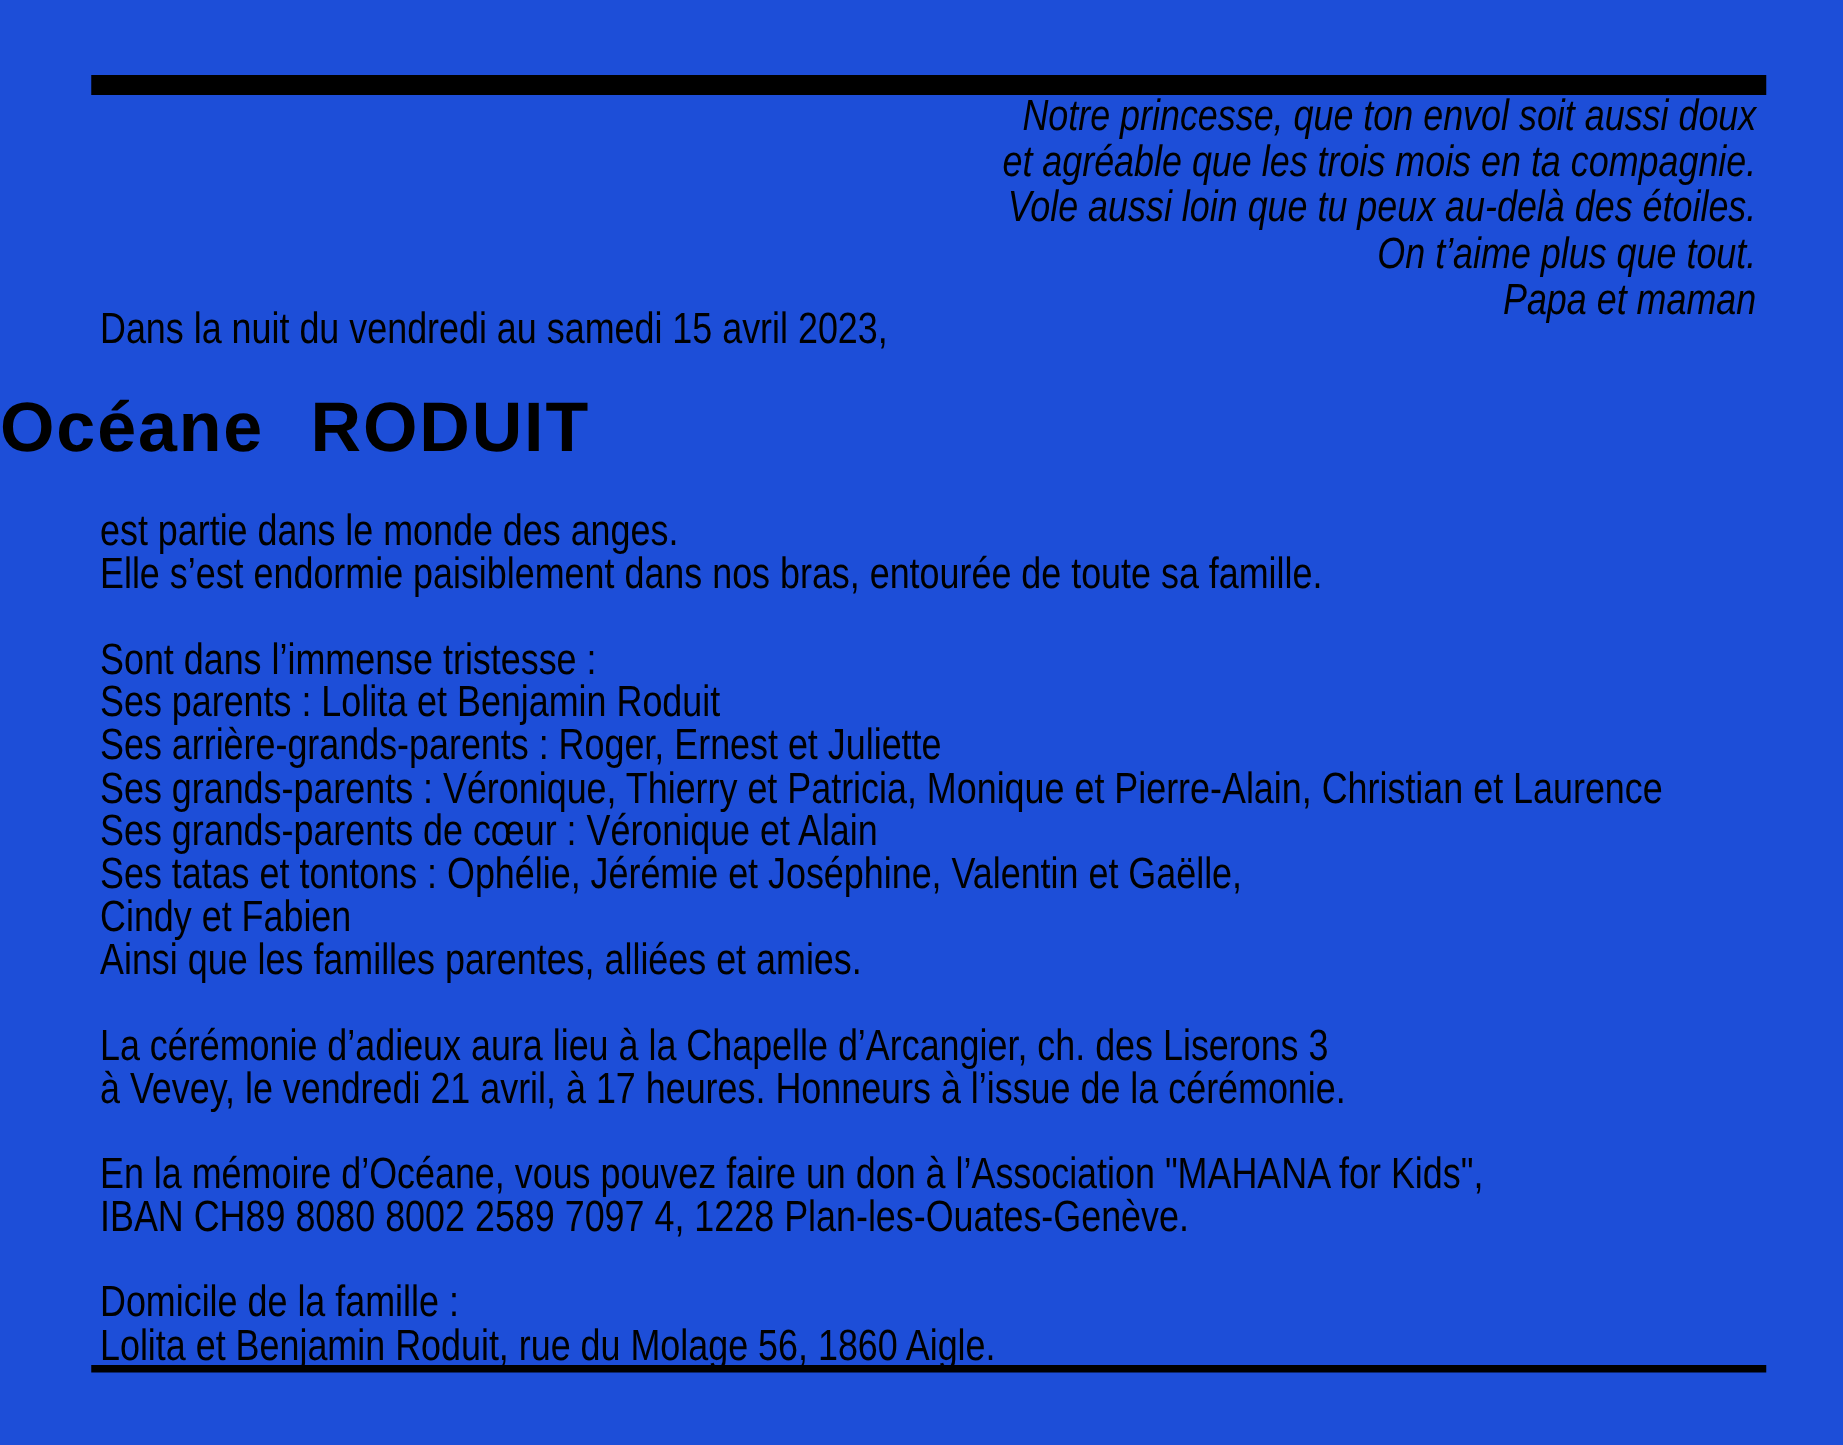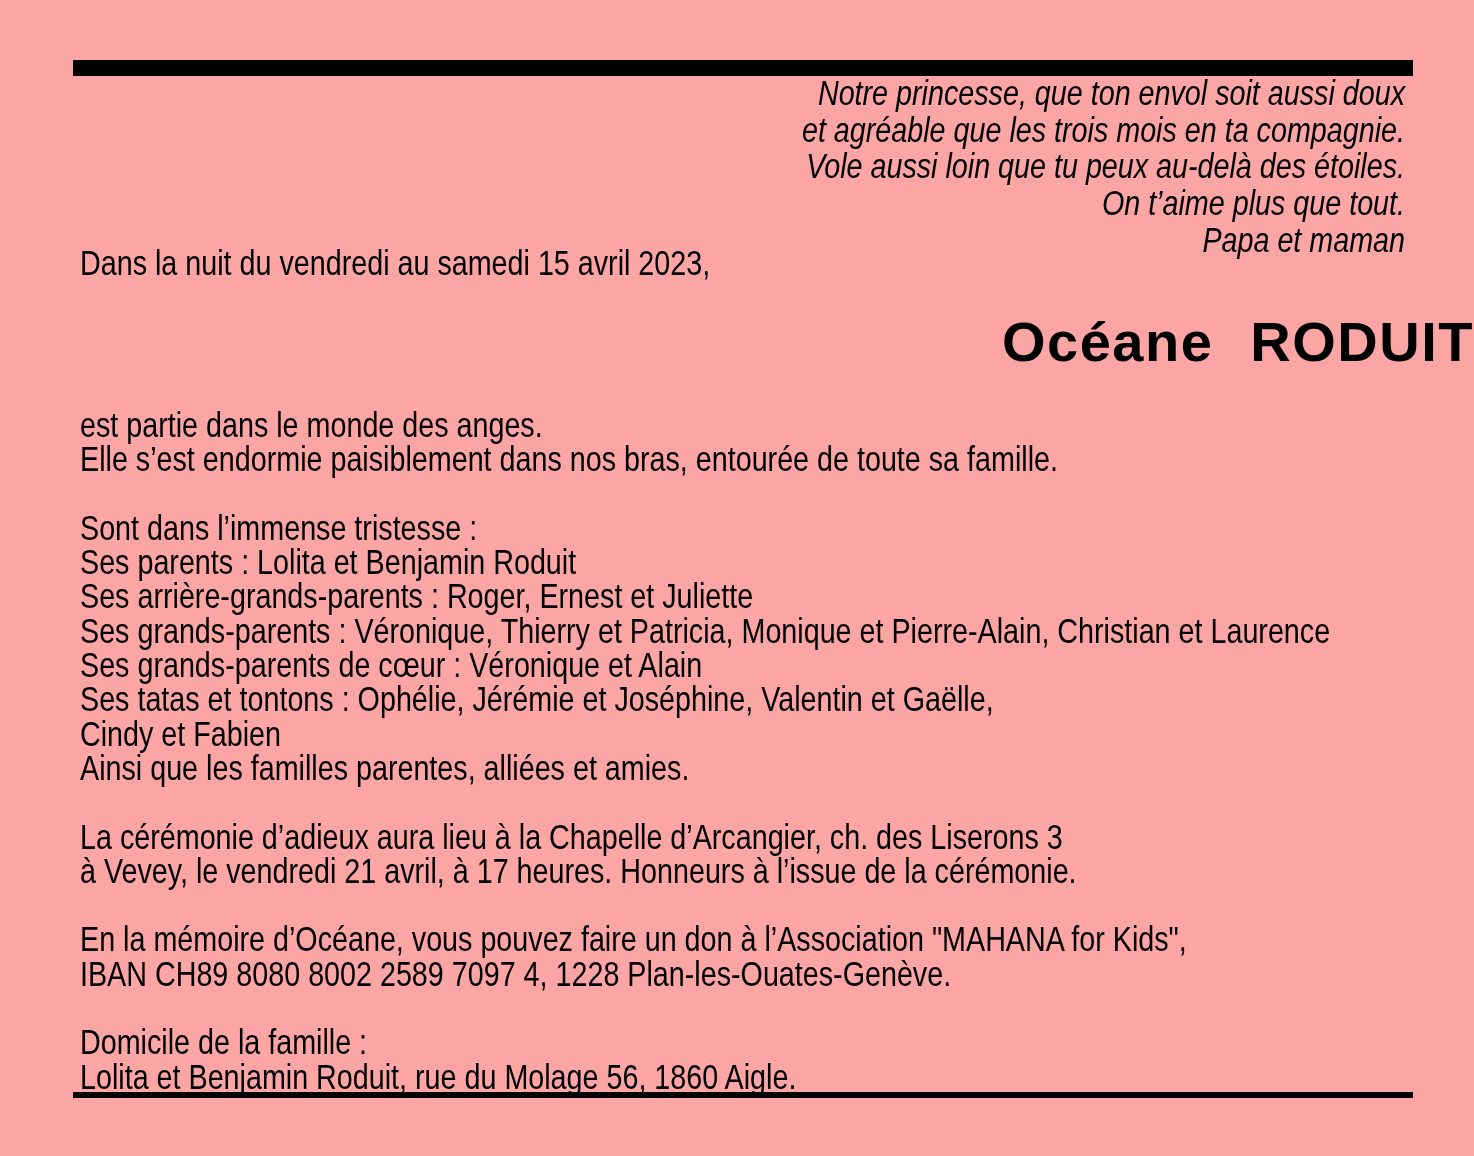--- a/index.html
+++ b/index.html
@@ -4,21 +4,21 @@
 <style>
   * { margin: 0; padding: 0; box-sizing: border-box; }
   html, body { background: #ffffff; }
   body {
     width: 1474px; height: 1156px;
     position: relative;
     font-family: "Liberation Sans", sans-serif;
     color: #000000;
     overflow: hidden;
   }
-  .sheet { position: absolute; inset: 0; background: #fca5a5; }
+  .sheet { position: absolute; inset: 0; background: #1d4ed8; }
 
   .rule { position: absolute; left: 73px; width: 1340px; background: #000000; }
   .rule-top { top: 60px; height: 16px; }
   .rule-bottom { top: 1092px; height: 6px; }
 
   
   .cond {
     font-size: 35px;
     transform: scaleX(0.82);
   }
@@ -40,21 +40,21 @@
     width: 1400px;
     line-height: 34.3px;
     transform-origin: 0 0;
     white-space: nowrap;
   }
 
   .deceased-name {
     position: absolute;
     top: 314px; left: 0;
     width: 1474px;
-    text-align: right;
+    text-align: left;
     font-size: 56px;
     font-weight: bold;
     line-height: 1;
     letter-spacing: 1.5px;
     word-spacing: 20px;
   }
 
   .body-text {
     position: absolute;
     top: 408px; left: 80px;

